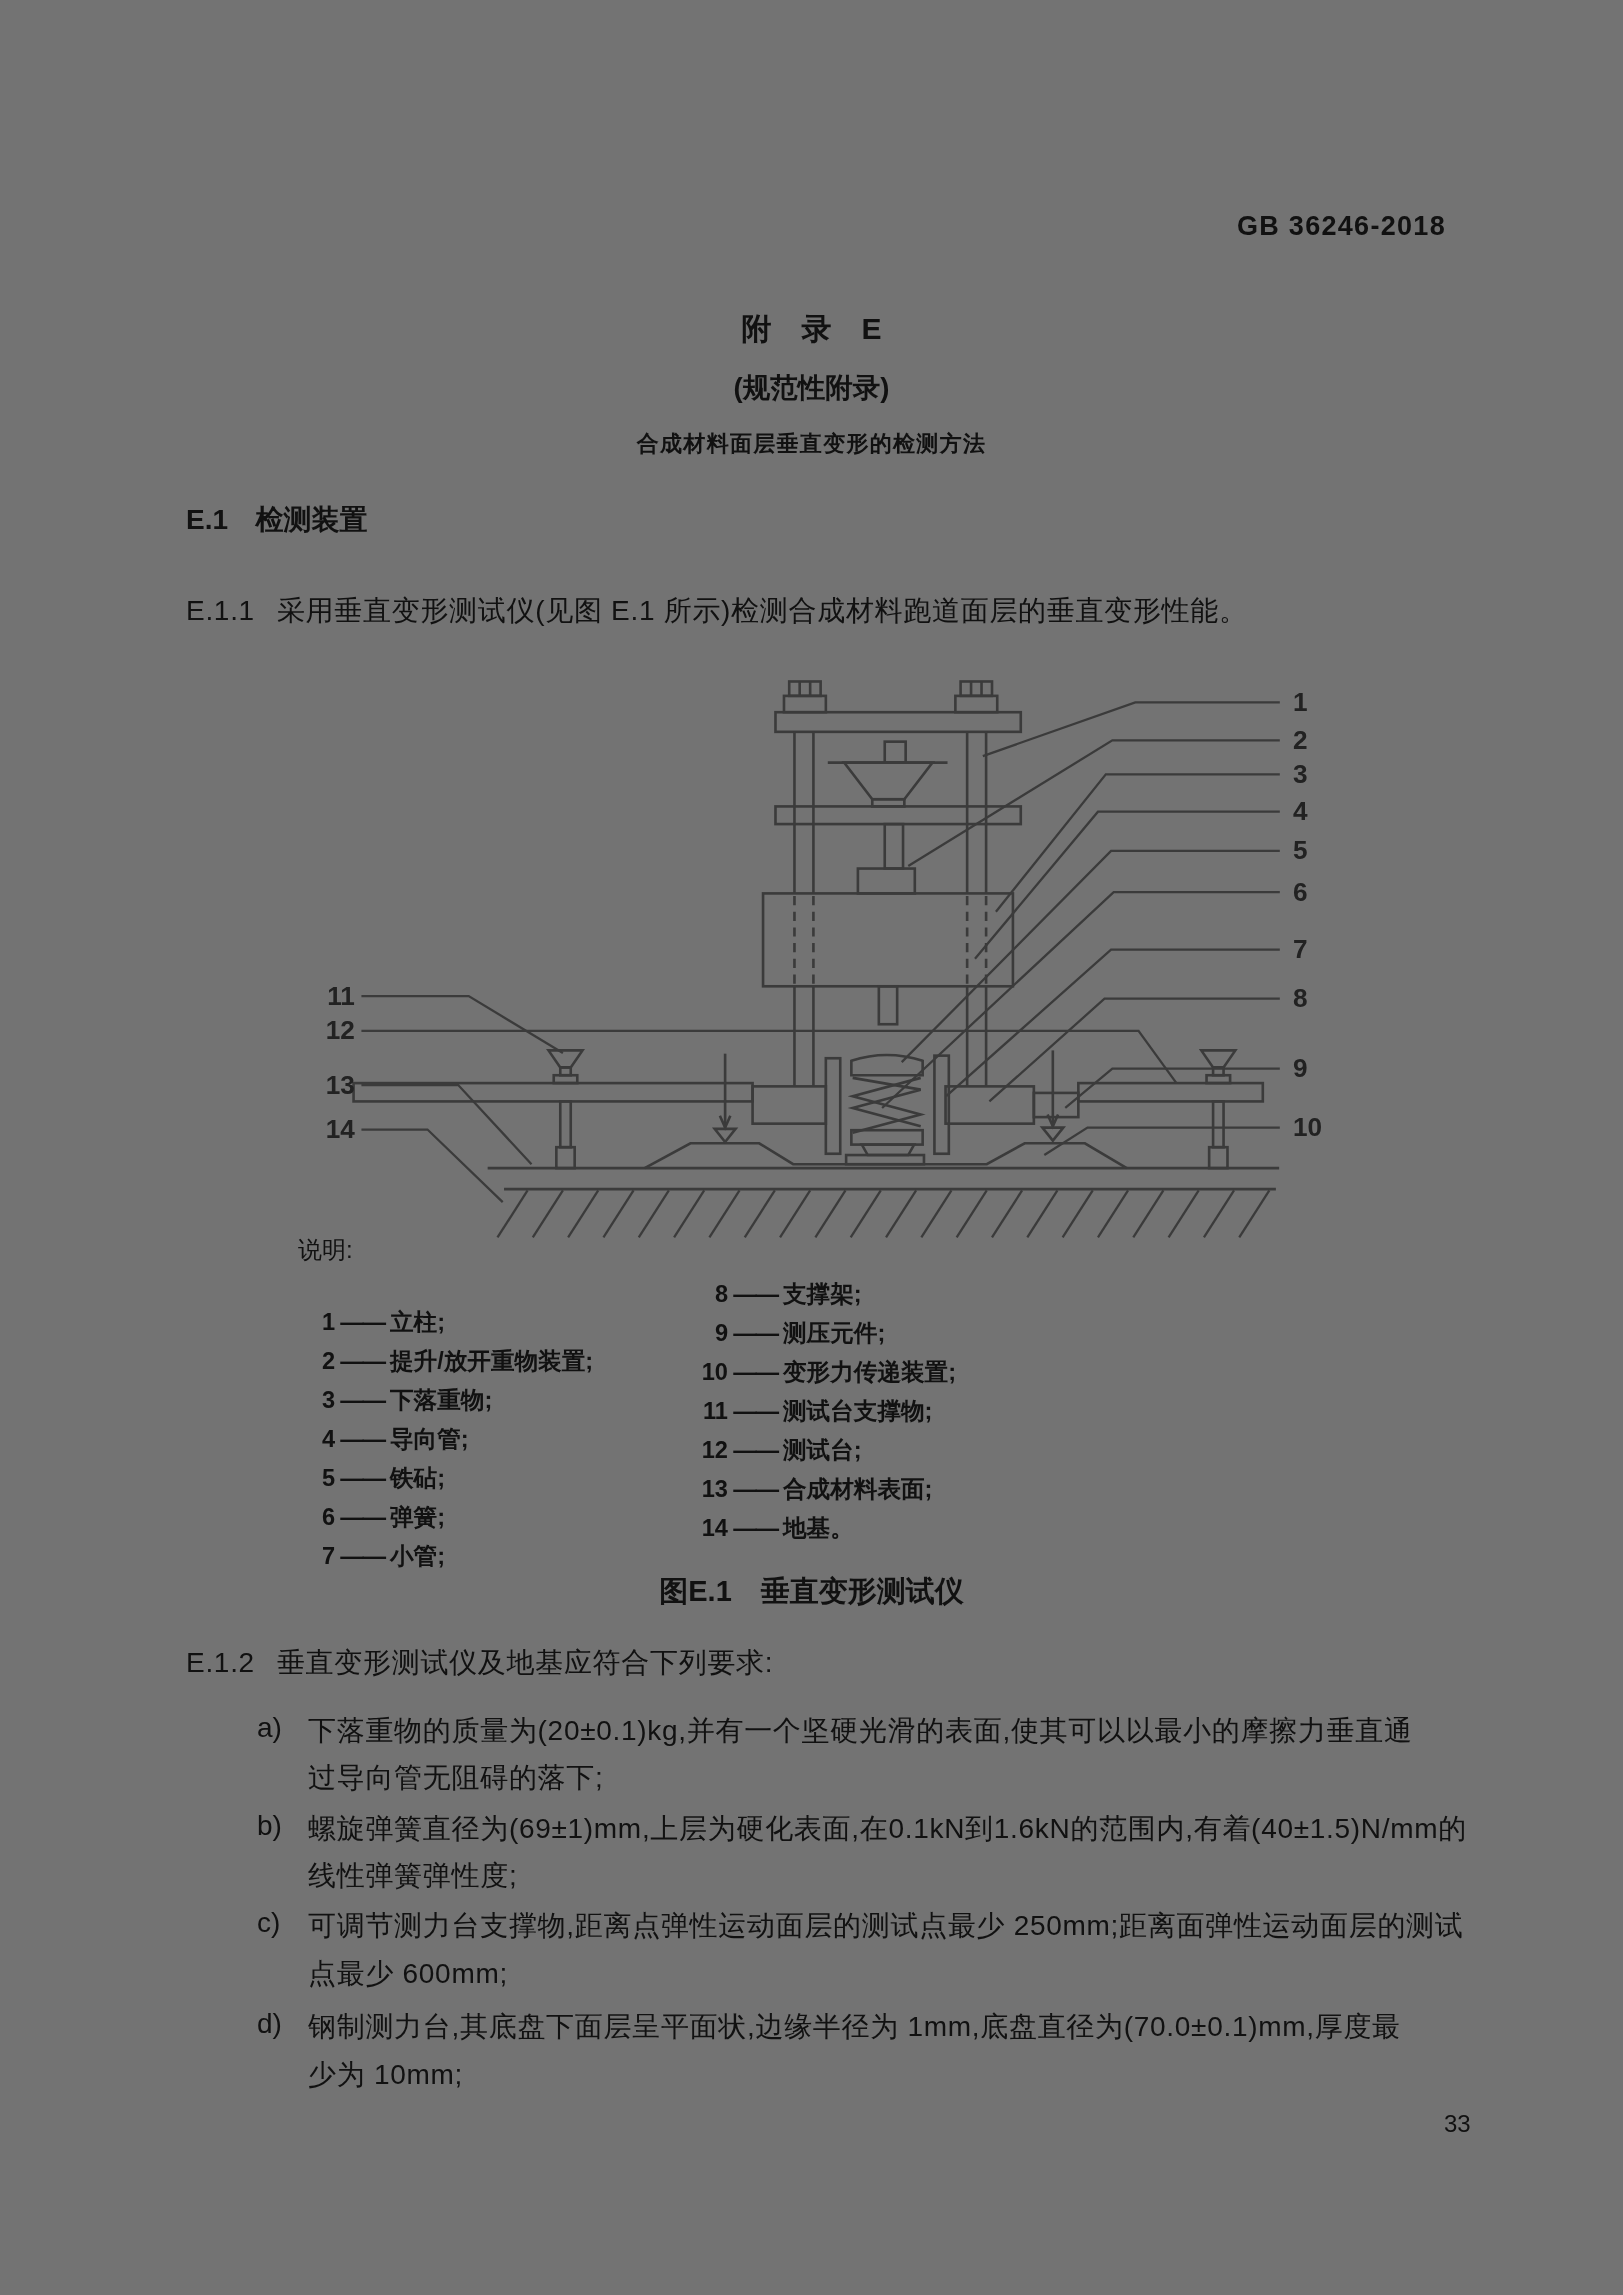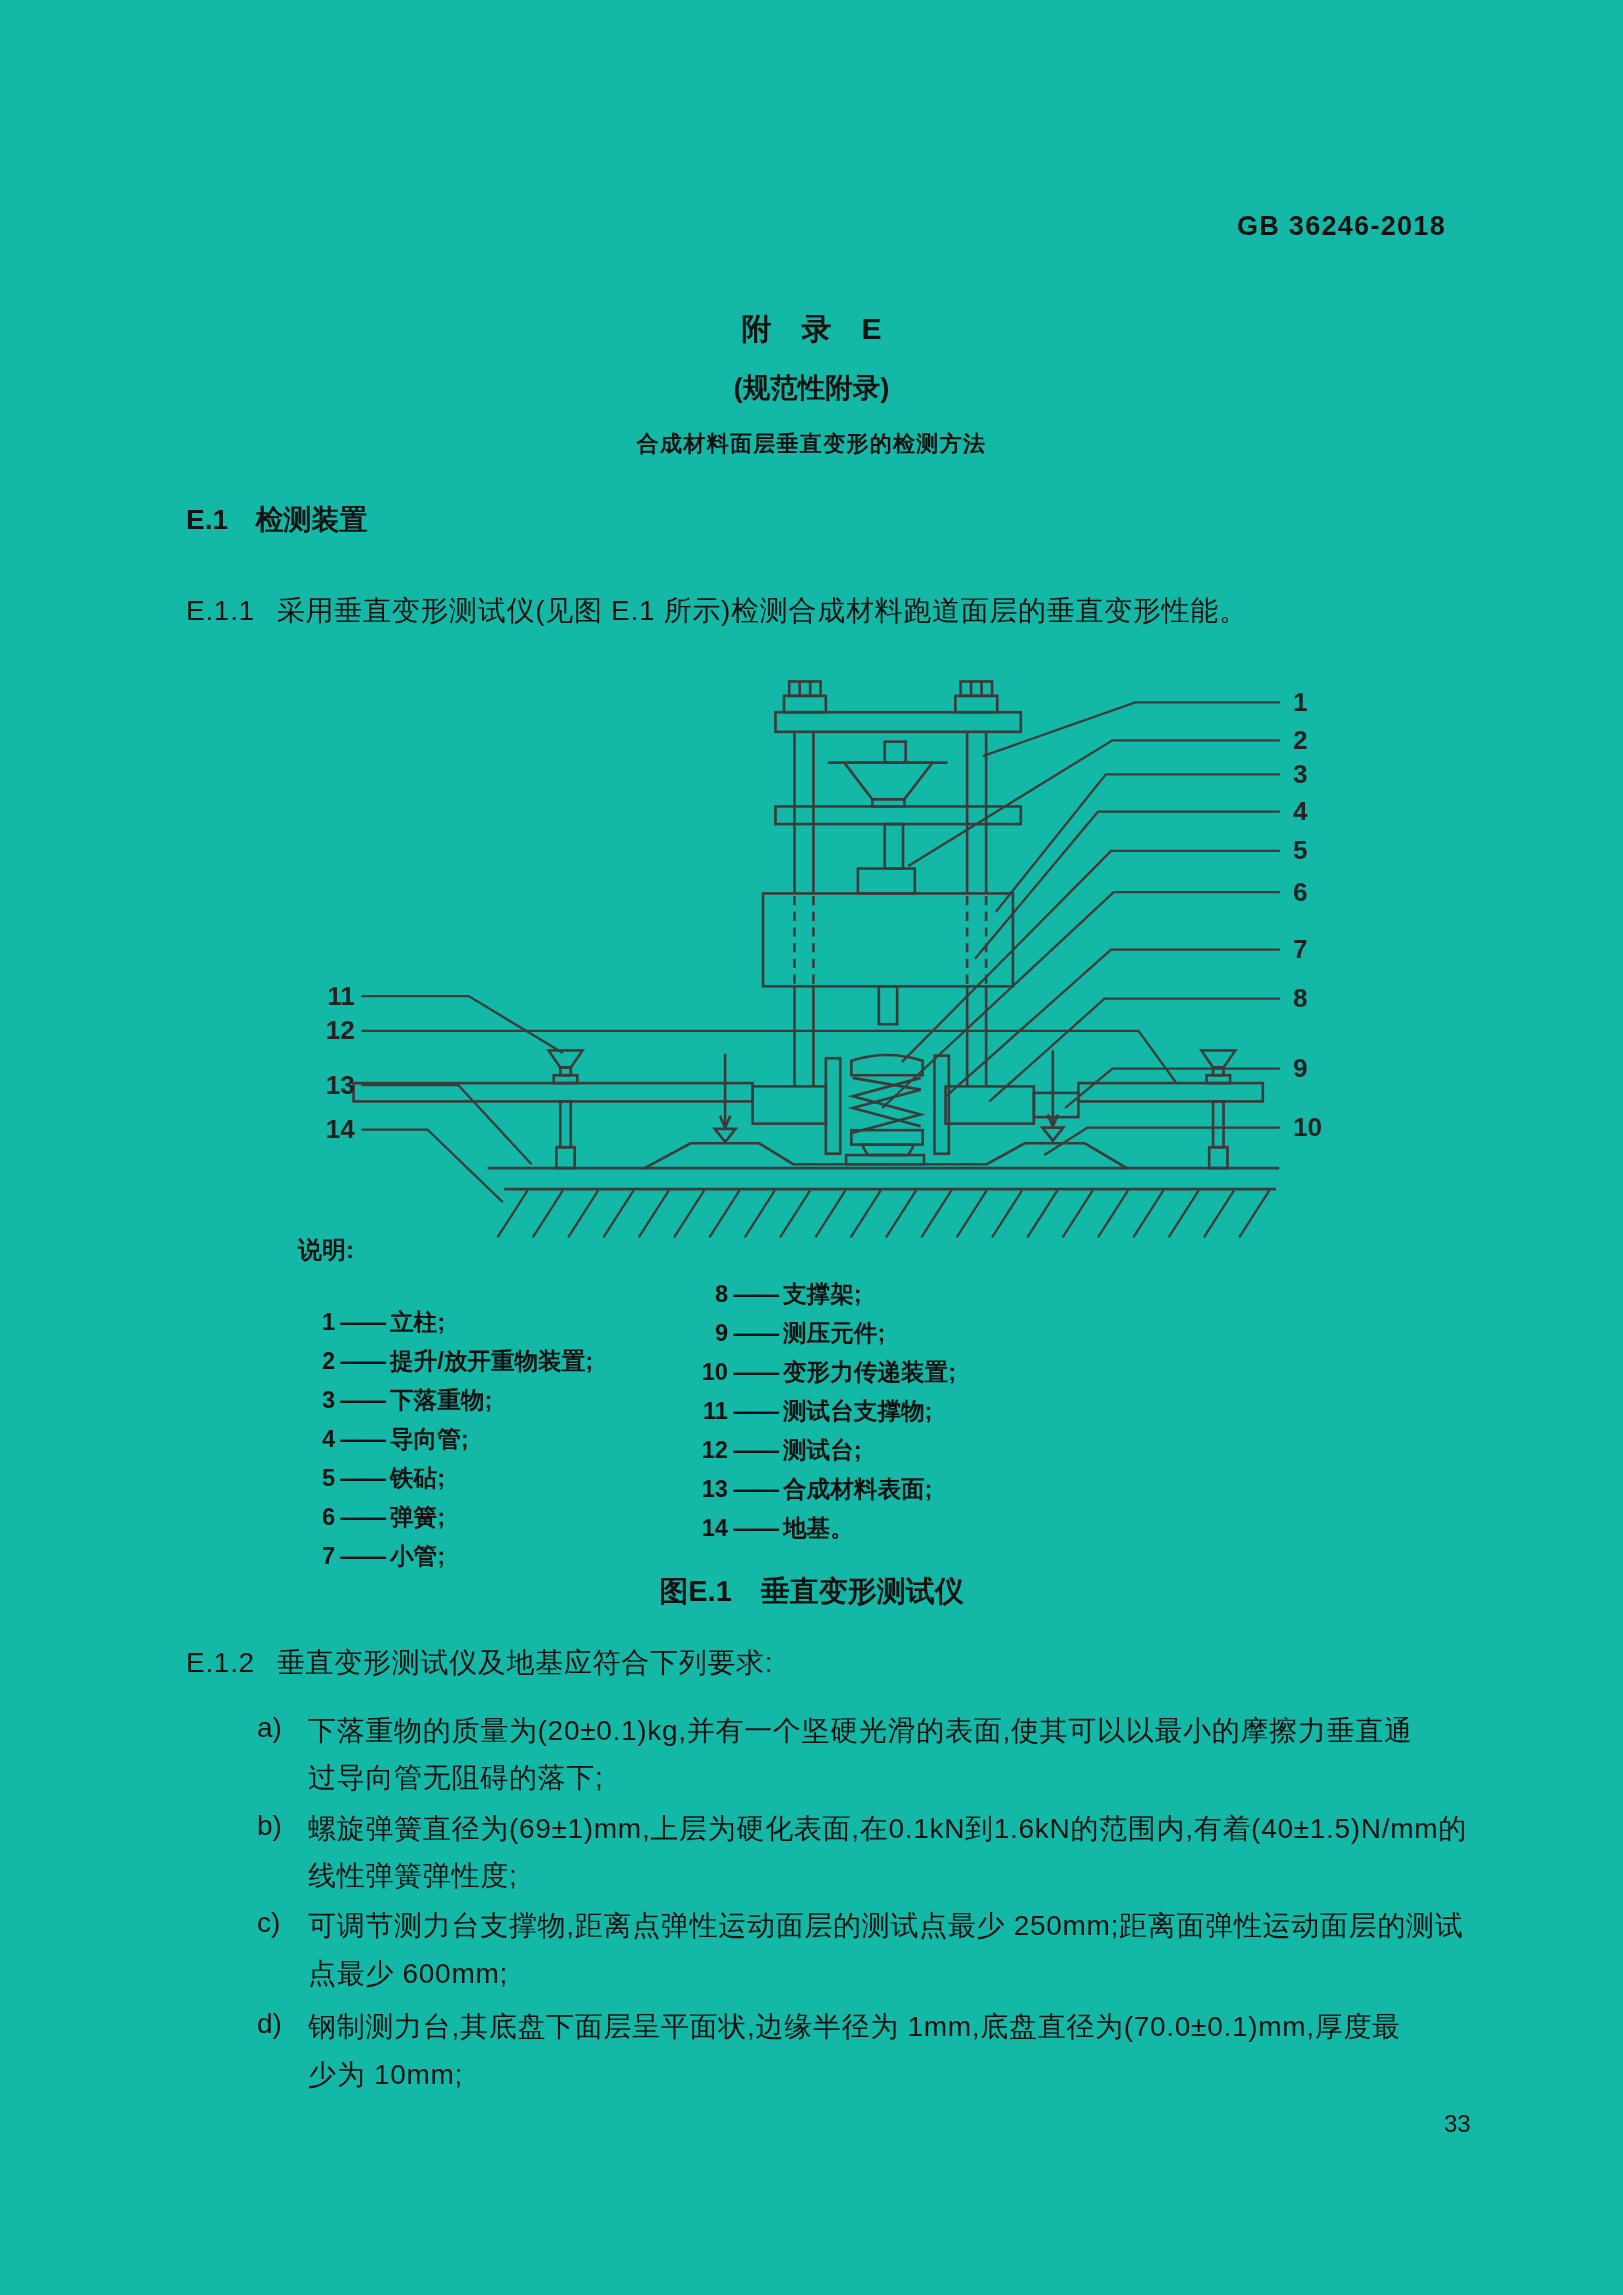--- a/index.html
+++ b/index.html
@@ -1,31 +1,31 @@
 <!DOCTYPE html>
 <html style="font-size:10.5px"><head>
 <meta charset="utf-8">
 <style>
   html,body{margin:0;padding:0;background:#9a9a9a;}
   #page{
     position:relative;
     width:1623px;height:2295px;
-    background:#14b8a6;
+    background:#737373;
     font-family:"Liberation Sans","DejaVu Sans",sans-serif;
     color:#111;
     overflow:hidden;
   }
   .abs{position:absolute;white-space:nowrap;}
   .b{font-weight:700;}
   .center{left:0;width:1623px;text-align:center;}
   .body-line{font-size:28px;letter-spacing:0.7px;}
   .req-label{position:absolute;left:257px;font-size:28px;}
   .req-text{position:absolute;left:308px;font-size:28px;letter-spacing:0.7px;}
   #legend{position:absolute;left:298px;top:1234px;}
-  .leg-title{font-size:24px;font-weight:700;}
+  .leg-title{font-size:24px;font-weight:400;}
   .leg-cols{position:absolute;top:27.5px;left:0;width:916px;}
   .leg-row{height:39px;line-height:39px;font-size:23.6px;font-weight:700;white-space:nowrap;}
   .leg-col{position:absolute;top:0;}
   .leg-col.left{left:0;margin-top:28px;}
   .leg-col.right{left:393px;}
   .leg-num{display:inline-block;width:37px;text-align:right;}
   .leg-dash{display:inline-block;width:55px;text-align:center;letter-spacing:-1.3px;}
   svg text{font-family:"Liberation Sans","DejaVu Sans",sans-serif;font-weight:700;fill:#222;}
 </style>
 </head>

